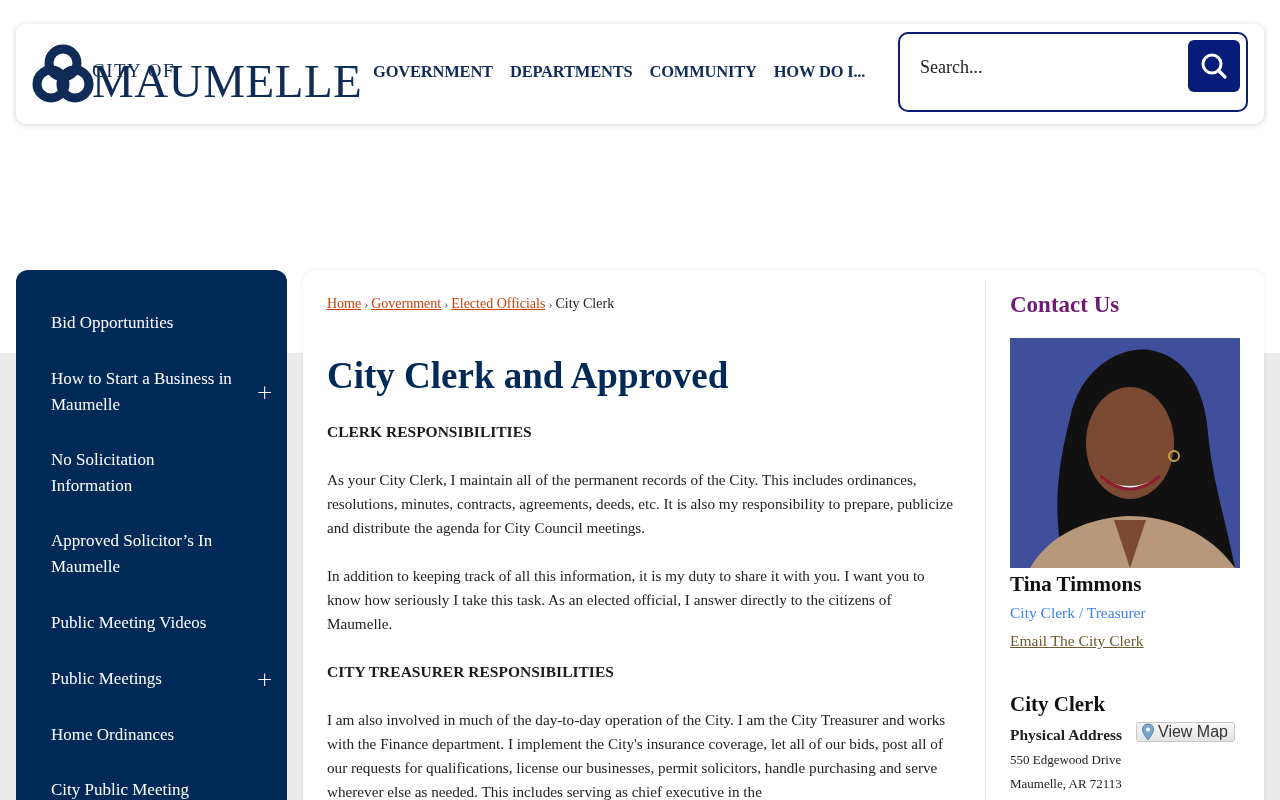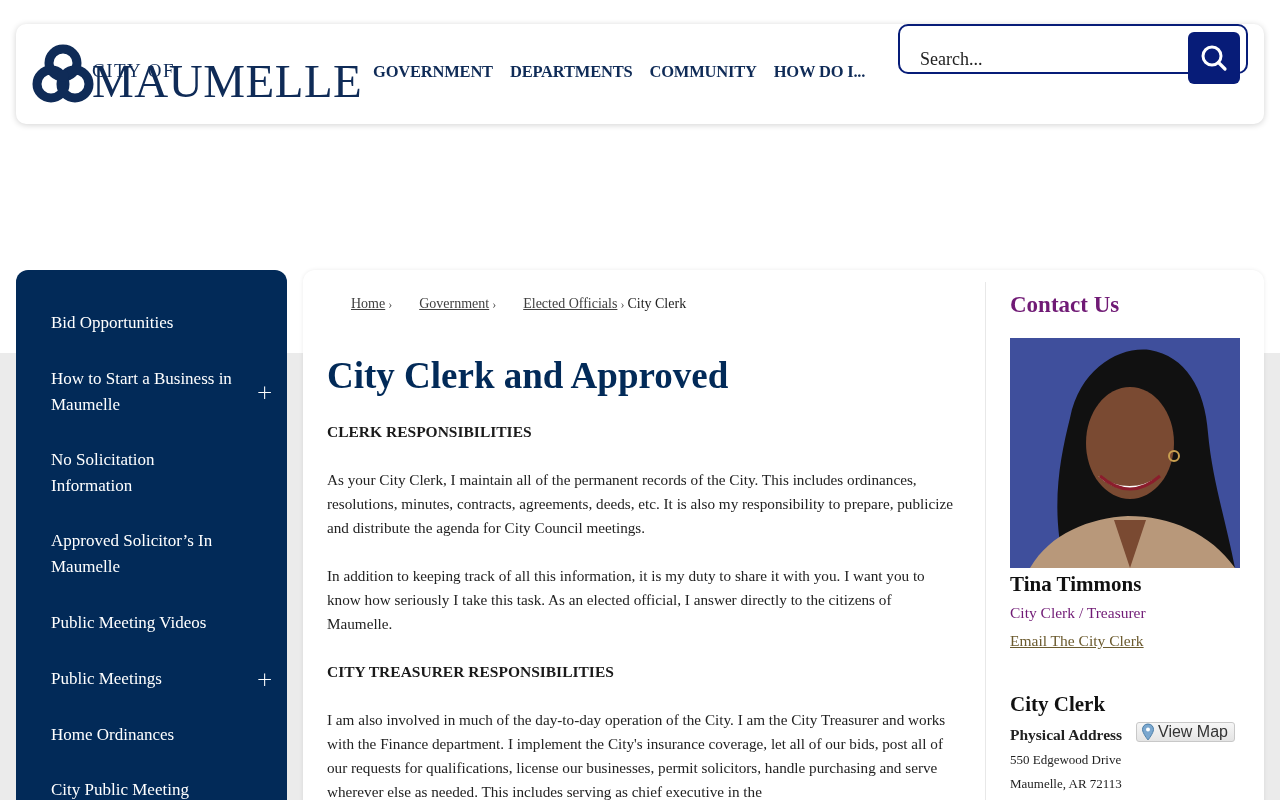--- a/index.html
+++ b/index.html
@@ -29,21 +29,21 @@
     position: absolute; left: 60px; top: 16px;
     font-size: 47px; letter-spacing: 0.5px; color: #0f2b57; line-height: 1;
   }
   .nav { position: absolute; left: 357px; top: 38px; display: flex; }
   .nav-item {
     font-weight: bold; font-size: 16.5px; color: #0f2b57;
     margin-right: 17px; cursor: pointer; white-space: nowrap; letter-spacing: -0.2px;
   }
   .nav-item:last-child { margin-right: 0; }
   .search {
-    position: absolute; left: 882px; top: 0; width: 350px; height: 50px;
+    position: absolute; left: 882px; top: 8px; width: 350px; height: 80px;
     border: 2px solid #071c78; border-radius: 10px; background: #fff;
   }
   .search-input {
     position: absolute; left: 20px; top: 20px; width: 260px; height: 26px;
     border: none; outline: none; font-family: "Liberation Serif", serif;
     font-size: 18px; color: #222; background: transparent;
   }
   .search-input::placeholder { color: #222; }
   .search-btn {
     position: absolute; left: 288px; top: 6px; width: 52px; height: 52px;
@@ -66,39 +66,39 @@
   }
   
   .main {
     position: absolute; left: 303px; top: 270px; width: 961px; height: 540px;
     background: #fff; border-radius: 12px 12px 0 0;
     box-shadow: 0 0 4px rgba(0,0,0,0.08);
   }
   .divider { position: absolute; left: 682px; top: 12px; width: 1px; height: 540px; background: #e8e8e8; }
   .content { position: absolute; left: 24px; top: 0; width: 630px; }
   .breadcrumb { position: absolute; top: 26px; left: 0; font-size: 14px; color: #222; white-space: nowrap; }
-  .breadcrumb a { color: #404040; text-decoration: underline; cursor: pointer; margin-left: 24px; }
+  .breadcrumb a { color: #c2410c; text-decoration: underline; cursor: pointer; }
   .breadcrumb .sep { color: #555; margin: 0 3px; font-size: 12px; }
   .page-title {
     position: absolute; top: 84px; left: 0; font-size: 37px; font-weight: bold;
     color: #022a58; white-space: nowrap;
   }
   .body-text { position: absolute; top: 150px; left: 0; width: 630px; font-size: 15.2px; line-height: 24px; color: #222; }
   .body-text h4 { font-size: 15.5px; font-weight: bold; color: #1a1a1a; line-height: 24px; }
   .body-text p { margin-top: 24px; }
   .body-text h4.second { margin-top: 24px; }
   
   .contact { position: absolute; left: 707px; top: 0; width: 240px; }
   .contact-title { position: absolute; top: 22px; left: 0; font-size: 23px; font-weight: bold; color: #701a75; white-space: nowrap; }
   .photo {
     position: absolute; top: 68px; left: 0; width: 230px; height: 230px;
     background: #3f4f9c; overflow: hidden;
   }
   .person-name { position: absolute; top: 302px; left: 0; font-size: 21px; font-weight: bold; color: #111; white-space: nowrap; }
-  .person-role { position: absolute; top: 334px; left: 0; font-size: 15.5px; color: #701a75; white-space: nowrap; }
+  .person-role { position: absolute; top: 334px; left: 0; font-size: 15.5px; color: #3b82f6; white-space: nowrap; }
   .person-email { position: absolute; top: 362px; left: 0; font-size: 15.5px; color: #6b5a2e; text-decoration: underline; white-space: nowrap; cursor: pointer; }
   .dept-title { position: absolute; top: 422px; left: 0; font-size: 21px; font-weight: bold; color: #111; white-space: nowrap; }
   .addr-label { position: absolute; top: 456px; left: 0; font-size: 15.5px; font-weight: bold; color: #222; white-space: nowrap; }
   .map-btn {
     position: absolute; top: 452px; left: 126px; height: 20px; padding: 0 6px 0 4px;
     background: linear-gradient(#f6f6f6, #e4e4e4); border: 1px solid #c8c8c8; border-radius: 3px;
     font-family: "Liberation Sans", "DejaVu Sans", sans-serif; font-size: 16px; color: #333;
     display: flex; align-items: center; cursor: pointer; white-space: nowrap;
   }
   .addr-line { position: absolute; left: 0; font-size: 13px; color: #222; white-space: nowrap; }

